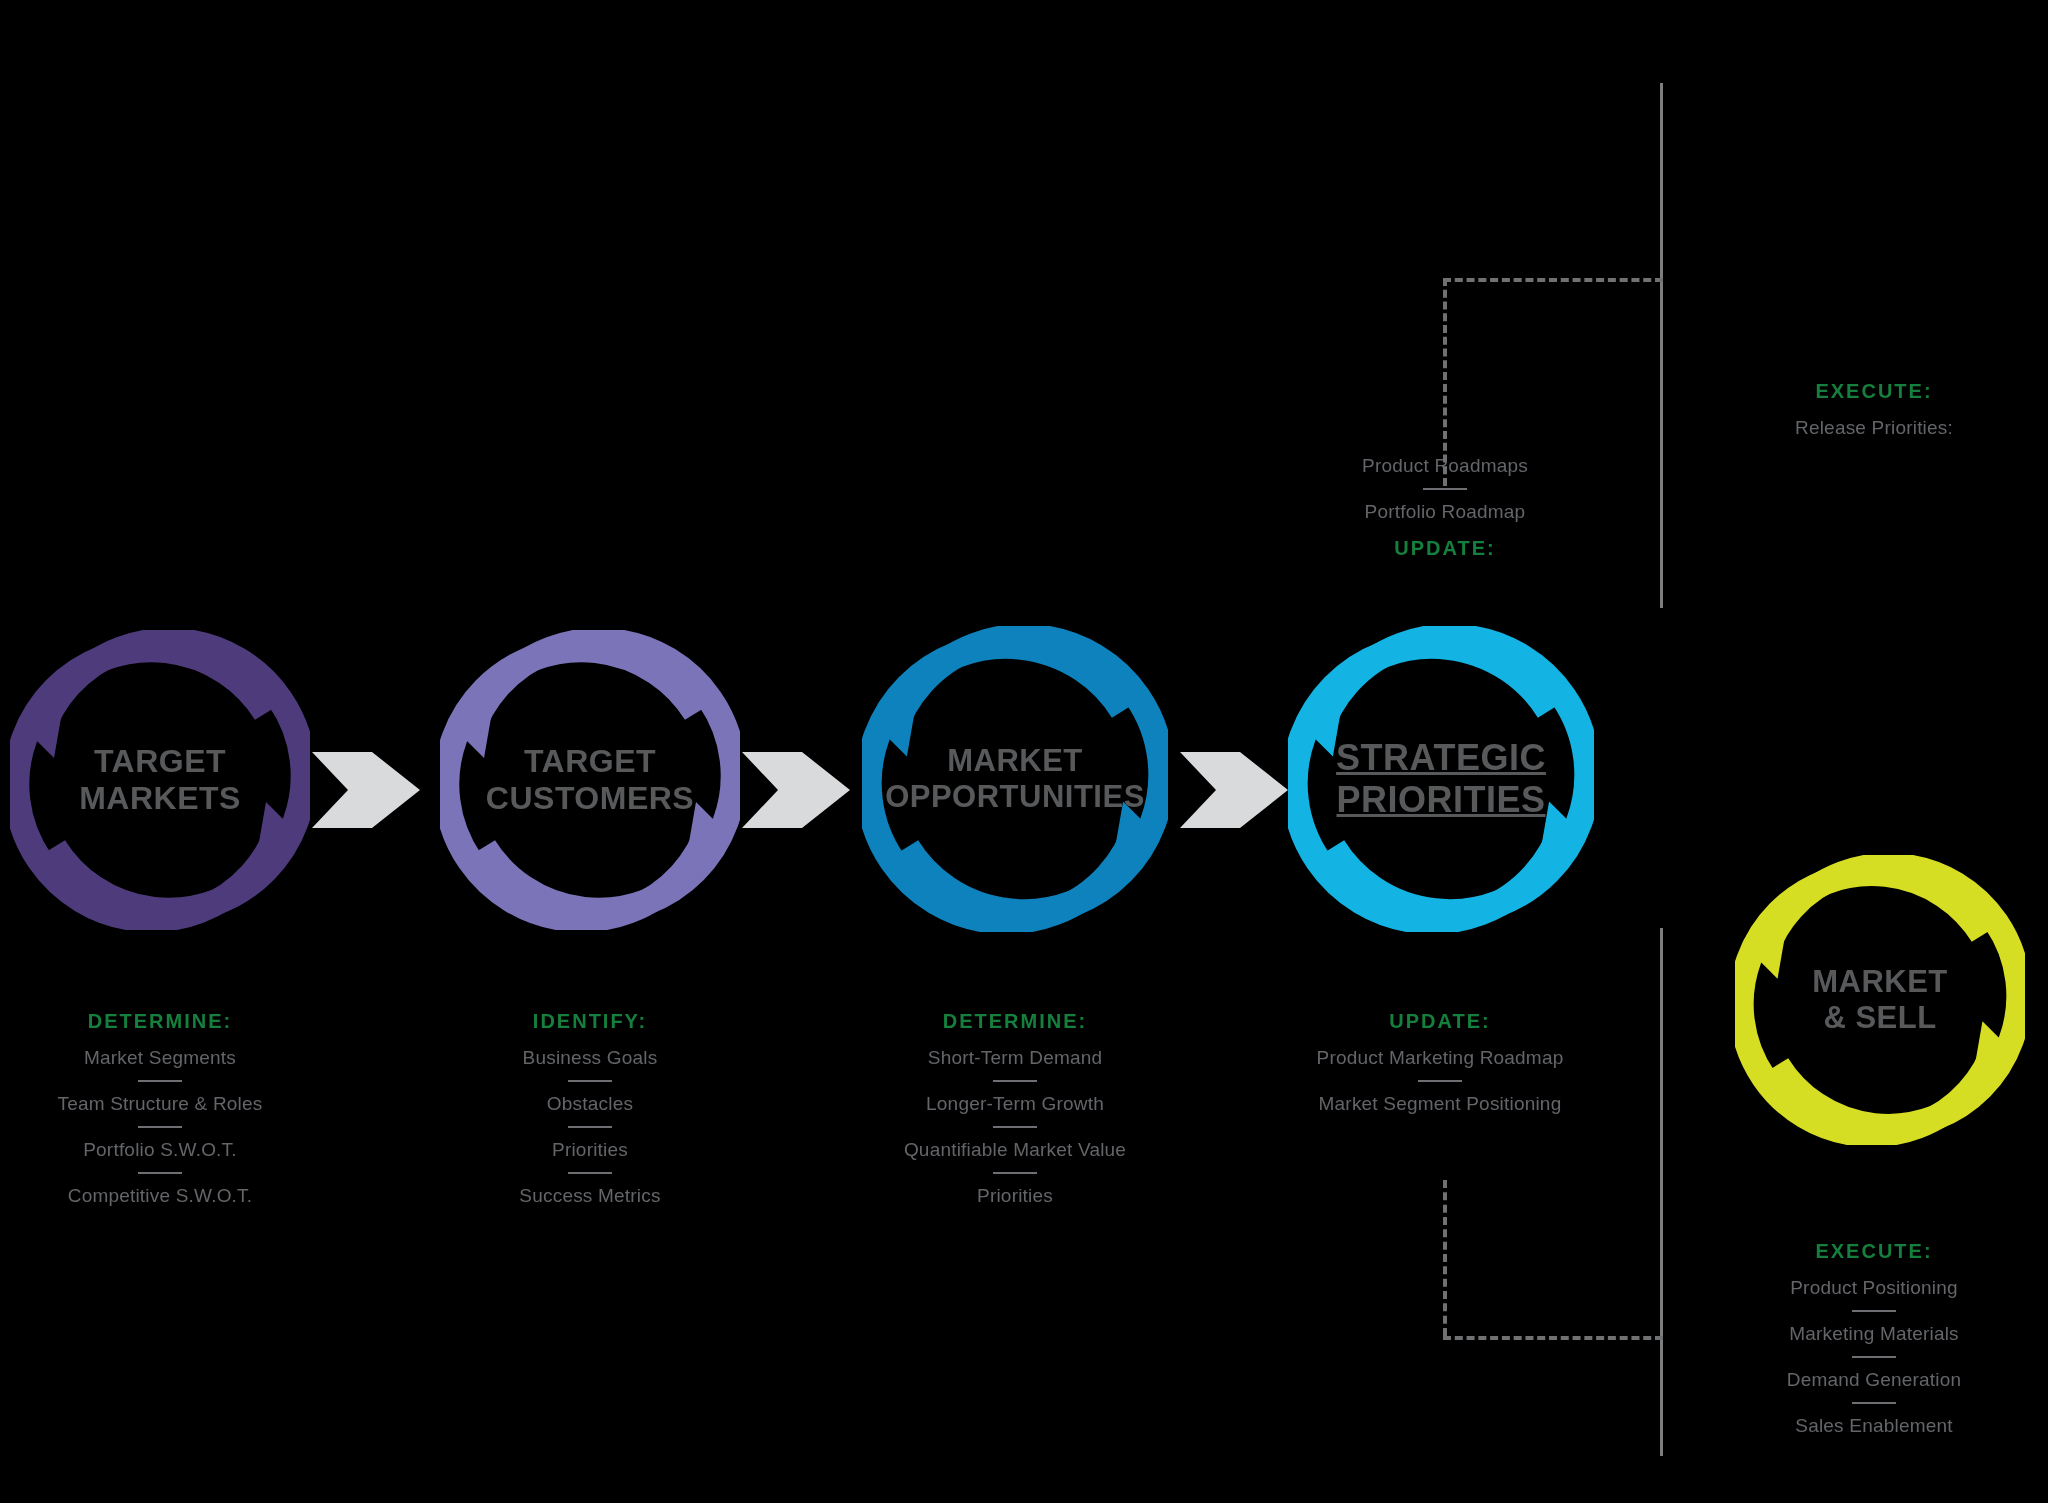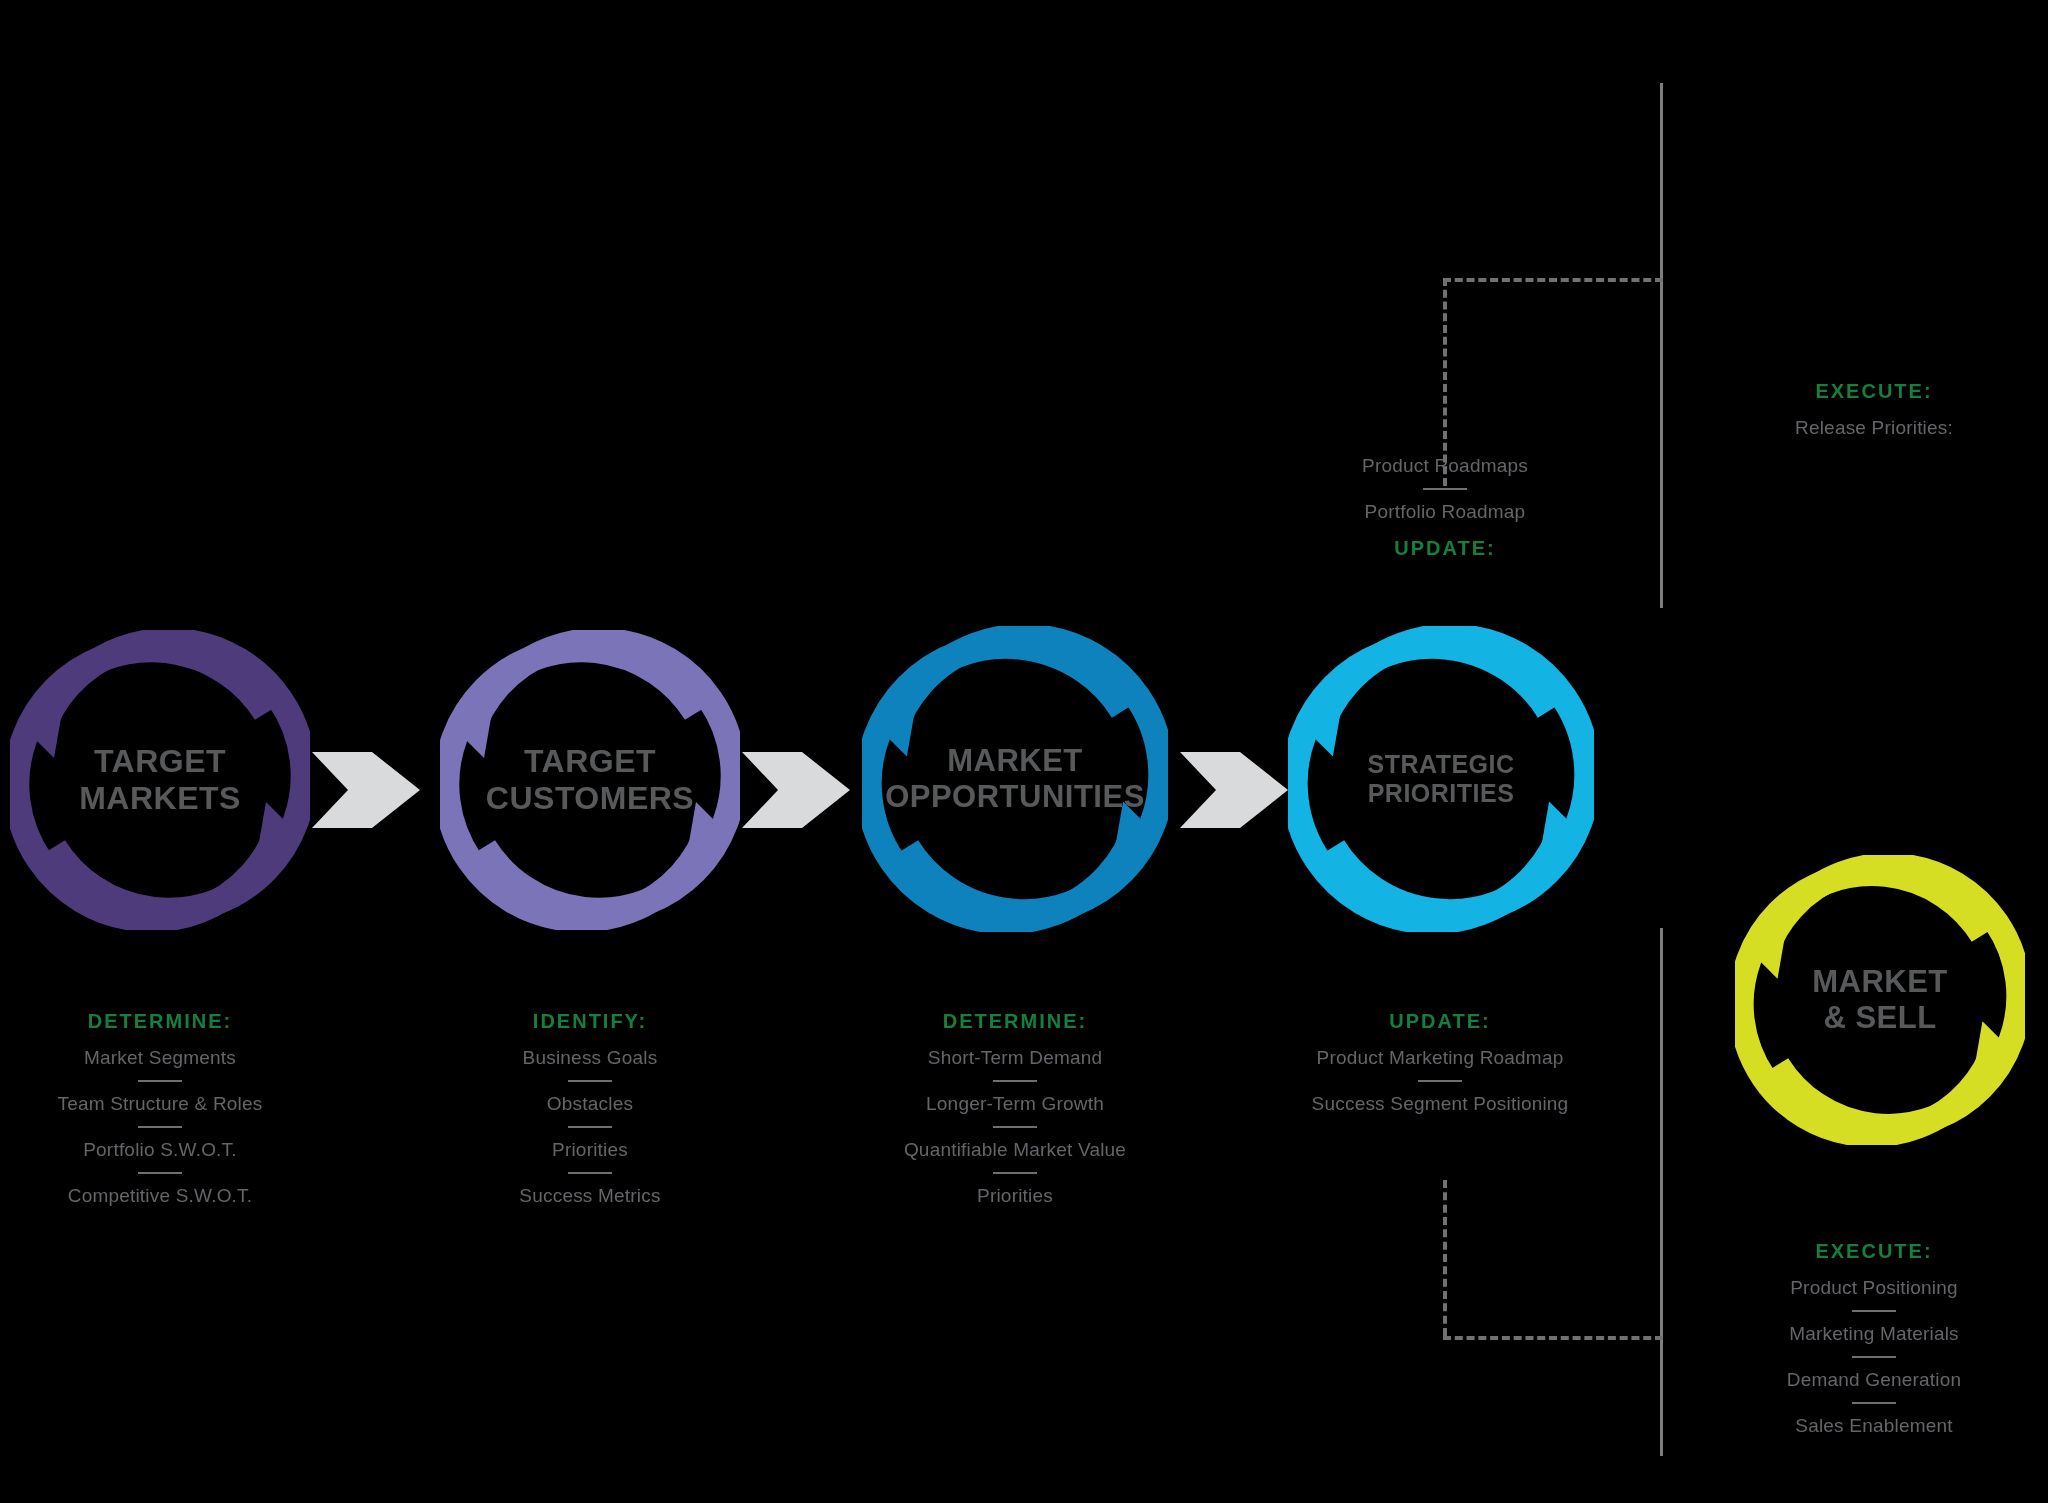--- a/index.html
+++ b/index.html
@@ -150,31 +150,31 @@
 
   <div class="node" style="left:1288px;top:626px;width:306px;height:306px;">
     <div class="ring">
       <svg width="306" height="306" viewBox="0 0 300 300">
         <path d="M30 105 A135 135 0 1 1 44 217" fill="none" stroke="#13b4e3" stroke-width="26"></path>
         <polygon points="12,96 52,82 44,128" fill="#13b4e3"></polygon>
         <path d="M270 195 A135 135 0 1 1 256 83" fill="none" stroke="#13b4e3" stroke-width="26"></path>
         <polygon points="288,204 248,218 256,172" fill="#13b4e3"></polygon>
       </svg>
     </div>
-    <div class="node-label" style="font-size:25px;">
+    <div class="node-label" style="font-size:36px;text-decoration:underline;">
       <span>STRATEGIC</span>
       <span>PRIORITIES</span>
     </div>
   </div>
 
   <div class="list" style="left:1270px;top:1010px;width:340px;">
     <div class="heading">UPDATE:</div>
     <div class="item">Product Marketing Roadmap</div>
     <div class="sep"></div>
-    <div class="item">Success Segment Positioning</div>
+    <div class="item">Market Segment Positioning</div>
   </div>
 
   <div class="list rev" style="left:1295px;top:455px;width:300px;">
     <div class="item">Product Roadmaps</div>
     <div class="sep"></div>
     <div class="item">Portfolio Roadmap</div>
     <div class="heading">UPDATE:</div>
   </div>
 
   <div class="vline" style="left:1660px;top:83px;height:525px;"></div>

